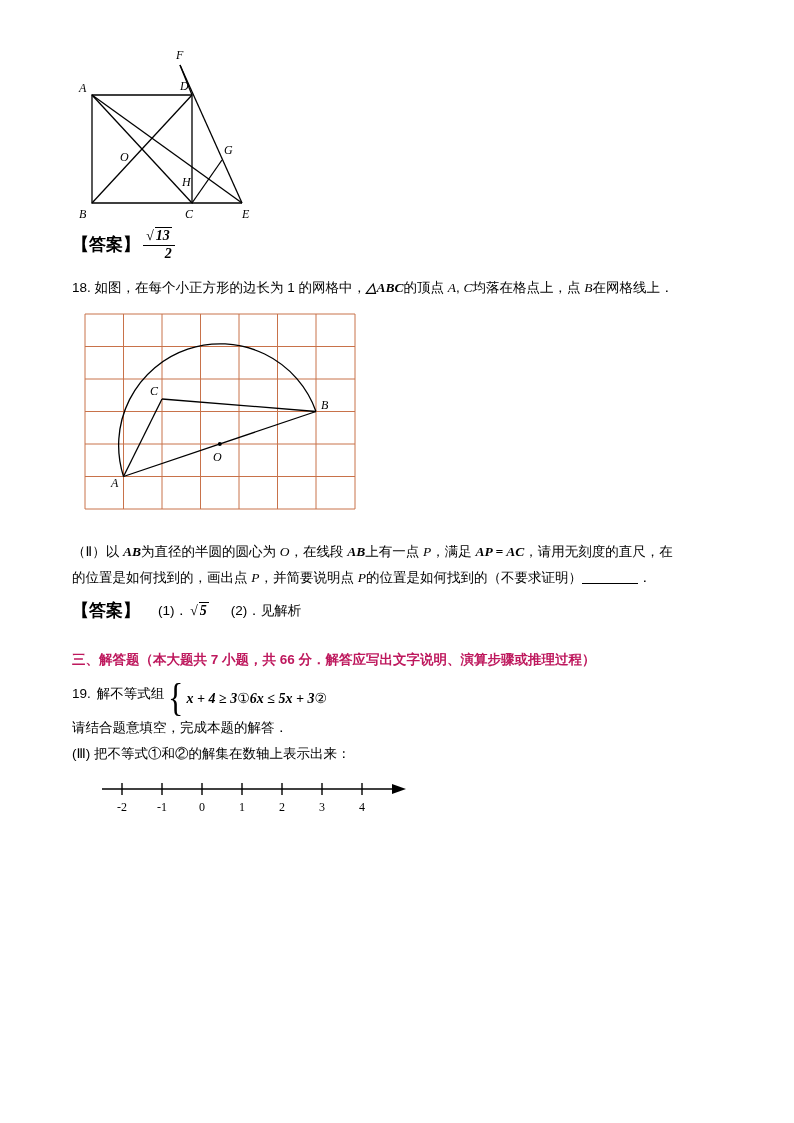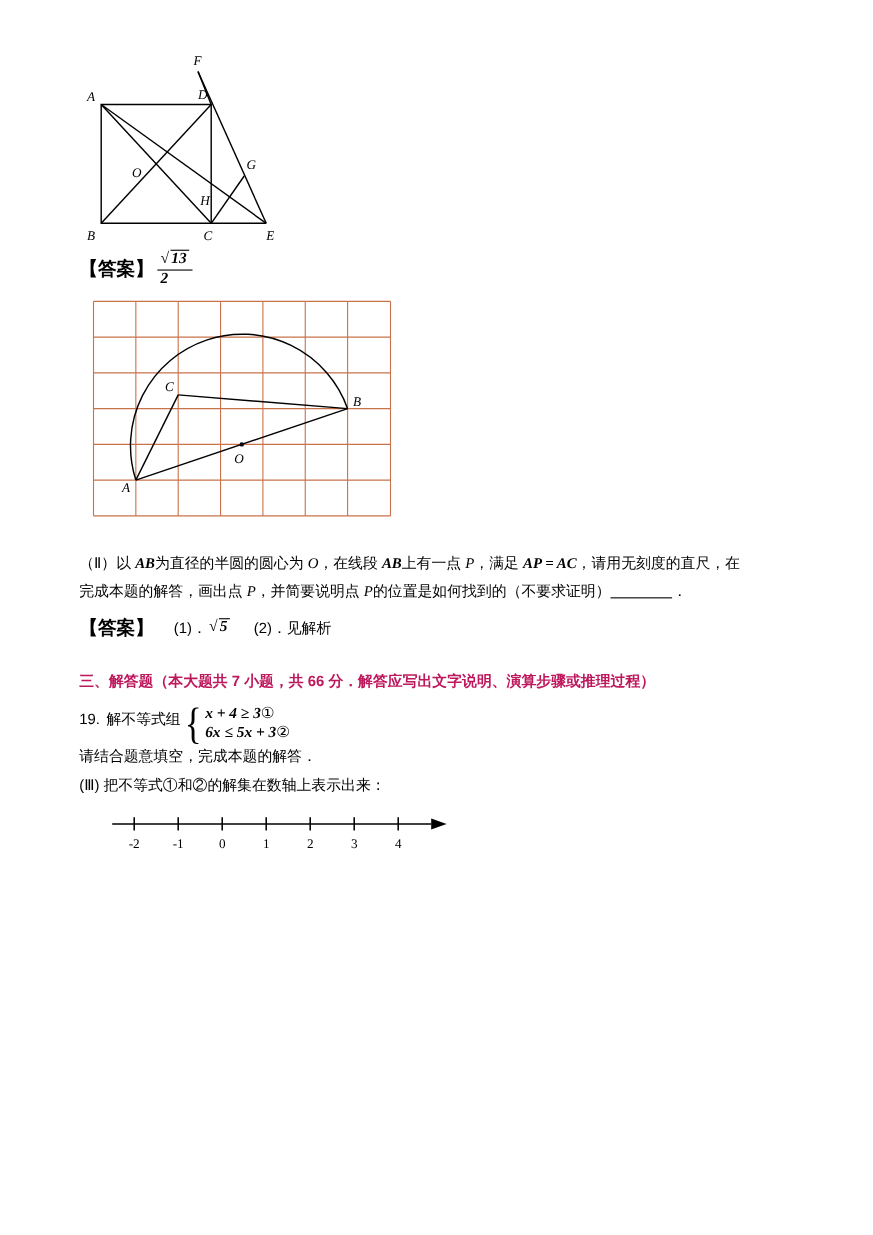--- a/index.html
+++ b/index.html
@@ -38,21 +38,21 @@
     align-items: center;
   }
   .ans-label {
     font-weight: bold;
     font-family: "Liberation Sans", sans-serif;
     font-size: 17px;
   }
   .frac {
     display: inline-flex;
     flex-direction: column;
-    align-items: flex-start;
+    align-items: flex-end;
     vertical-align: middle;
     font-style: italic;
     font-weight: bold;
     font-family: "Liberation Serif", serif;
     font-size: 14px;
     line-height: 1.05;
     margin: 0 3px;
   }
   .frac .num {
     border-bottom: 1.2px solid #000;
@@ -110,21 +110,21 @@
   }
   .brace {
     font-size: 40px;
     line-height: 34px;
     font-family: "Liberation Serif", serif;
     margin-right: 1px;
     transform: scaleX(0.8);
   }
   .sys-rows {
     display: inline-flex;
-    flex-direction: column;
+    flex-direction: row;
     font-family: "Liberation Serif", serif;
     font-style: italic;
     font-weight: bold;
     font-size: 14px;
     line-height: 17px;
   }
   .gridfig {
     margin-left: 8px;
   }
   svg { display: block; }
@@ -170,20 +170,24 @@
     </div>
 
     <div class="ans-line" style="margin-top:4px;">
       <span class="ans-label">【答案】</span>
       <span class="frac">
         <span class="num"><span class="sqrt"><span>√</span><span class="radicand">13</span></span></span>
         <span class="den">2</span>
       </span>
     </div>
 
+    <div class="qtext" style="margin-top:14px;">
+      <span>18.</span>
+      <span>如图，在每个小正方形的边长为 1 的网格中，</span><span class="bm">△ABC</span><span>的顶点 </span><span class="mi">A</span><span>, </span><span class="mi">C</span><span>均落在格点上，点 </span><span class="mi">B</span><span>在网格线上．</span>
+    </div>
 
     <div class="gridfig" style="margin-top:8px;">
       <svg width="280" height="230" viewBox="0 0 280 230">
         <g stroke="#c8724a" stroke-width="1" fill="none">
           <line x1="5" y1="5" x2="275" y2="5"></line>
           <line x1="5" y1="37.5" x2="275" y2="37.5"></line>
           <line x1="5" y1="70" x2="275" y2="70"></line>
           <line x1="5" y1="102.5" x2="275" y2="102.5"></line>
           <line x1="5" y1="135" x2="275" y2="135"></line>
           <line x1="5" y1="167.5" x2="275" y2="167.5"></line>
@@ -210,21 +214,21 @@
         <text class="lbl" x="133" y="152">O</text>
         <text class="lbl" x="31" y="178">A</text>
       </svg>
     </div>
 
 
     <div class="qtext">
       <span>（Ⅱ）以 </span><span class="bm">AB</span><span>为直径的半圆的圆心为 </span><span class="mi">O</span><span>，在线段 </span><span class="bm">AB</span><span>上有一点 </span><span class="mi">P</span><span>，满足 </span><span class="bm">AP = AC</span><span>，请用无刻度的直尺，在</span>
     </div>
     <div class="qtext">
-      <span>完成本题的解答，画出点 </span><span class="mi">P</span><span>，并简要说明点 </span><span class="mi">P</span><span>的位置是如何找到的（不要求证明）</span><span class="blank mid"></span><span>．</span>
+      <span>的位置是如何找到的，画出点 </span><span class="mi">P</span><span>，并简要说明点 </span><span class="mi">P</span><span>的位置是如何找到的（不要求证明）</span><span class="blank mid"></span><span>．</span>
     </div>
 
     <div class="ans-line" style="margin-top:10px;">
       <span class="ans-label" style="margin-right:18px;">【答案】</span>
       <span>(1)．</span>
       <span class="sqrt" style="font-family:'Liberation Serif',serif;font-style:italic;font-weight:bold;font-size:14px;margin-left:2px;"><span>√</span><span class="radicand">5</span></span>
       <span style="margin-left:22px;">(2)．见解析</span>
     </div>
 
     <div class="section-head" style="margin-top:30px;">三、解答题（本大题共 7 小题，共 66 分．解答应写出文字说明、演算步骤或推理过程）</div>

